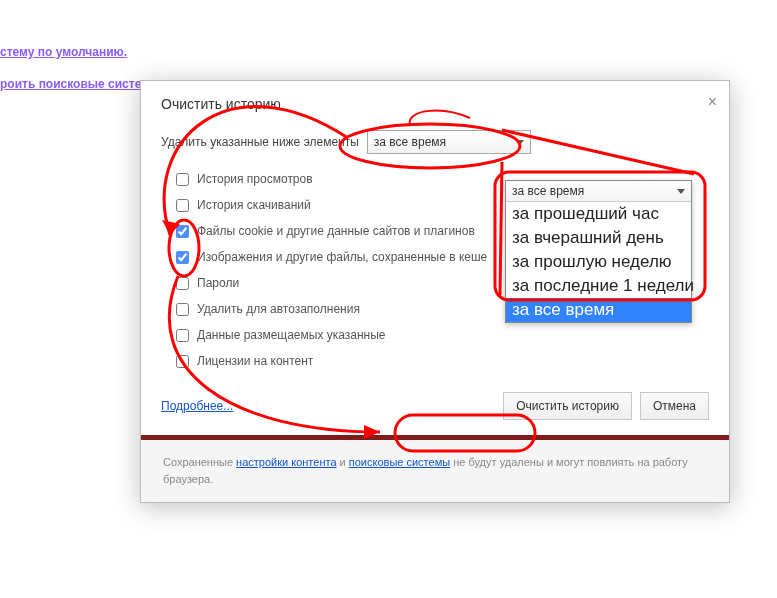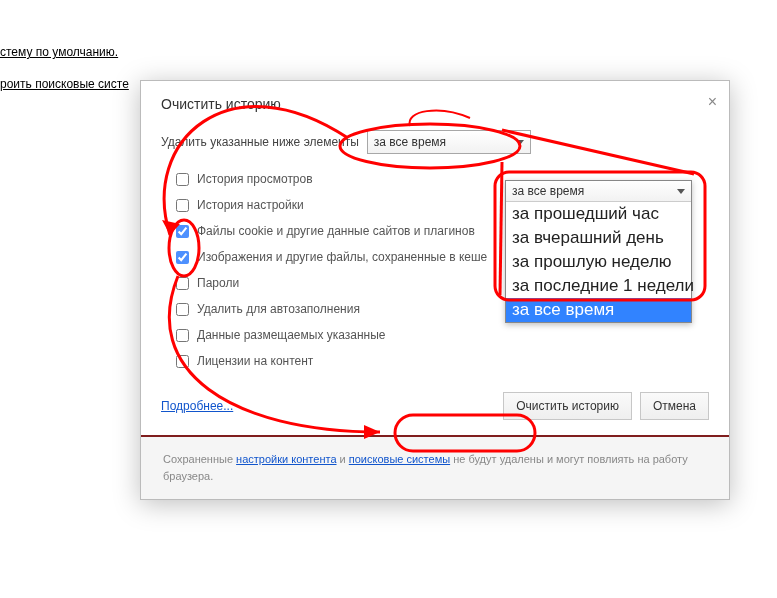--- a/index.html
+++ b/index.html
@@ -17,24 +17,25 @@
 
   
   .bg-links {
     position: absolute;
     left: 0;
     top: 40px;
     font-size: 12px;
     line-height: 24px;
   }
   .bg-links a {
-    color: #000000;
+    color: #8b5cf6;
     text-decoration: underline;
     display: block;
     margin-bottom: 8px;
+    font-weight: bold;
   }
 
   
   .dialog {
     position: absolute;
     left: 140px;
     top: 80px;
     width: 588px;
     background: #fff;
     border: 1px solid #bbb;
@@ -123,21 +124,21 @@
     background: linear-gradient(#fafafa, #efefef);
     padding: 6px 12px;
     font-size: 12px;
     color: #333;
     margin-left: 8px;
     cursor: pointer;
   }
 
   .dialog-footer {
     background: #f5f5f5;
-    border-top: 2px solid #7f1d1d;
+    border-top: 5px solid #7f1d1d;
     padding: 14px 22px;
     font-size: 11px;
     color: #888;
     line-height: 17px;
   }
   .dialog-footer .fl {
     color: #1155cc;
     text-decoration: underline;
   }
 
@@ -211,21 +212,21 @@
     </div>
 
     <ul class="option-list" id="option-list">
 
     <li>
           <input type="checkbox" style="">
           <span>История просмотров</span>
         </li>
         <li>
           <input type="checkbox" style="">
-          <span>История настройки</span>
+          <span>История скачиваний</span>
         </li>
         <li>
           <input type="checkbox" checked="" style="">
           <span>Файлы cookie и другие данные сайтов и плагинов</span>
         </li>
         <li>
           <input type="checkbox" checked="" style="">
           <span>Изображения и другие файлы, сохраненные в кеше</span>
         </li>
         <li>

